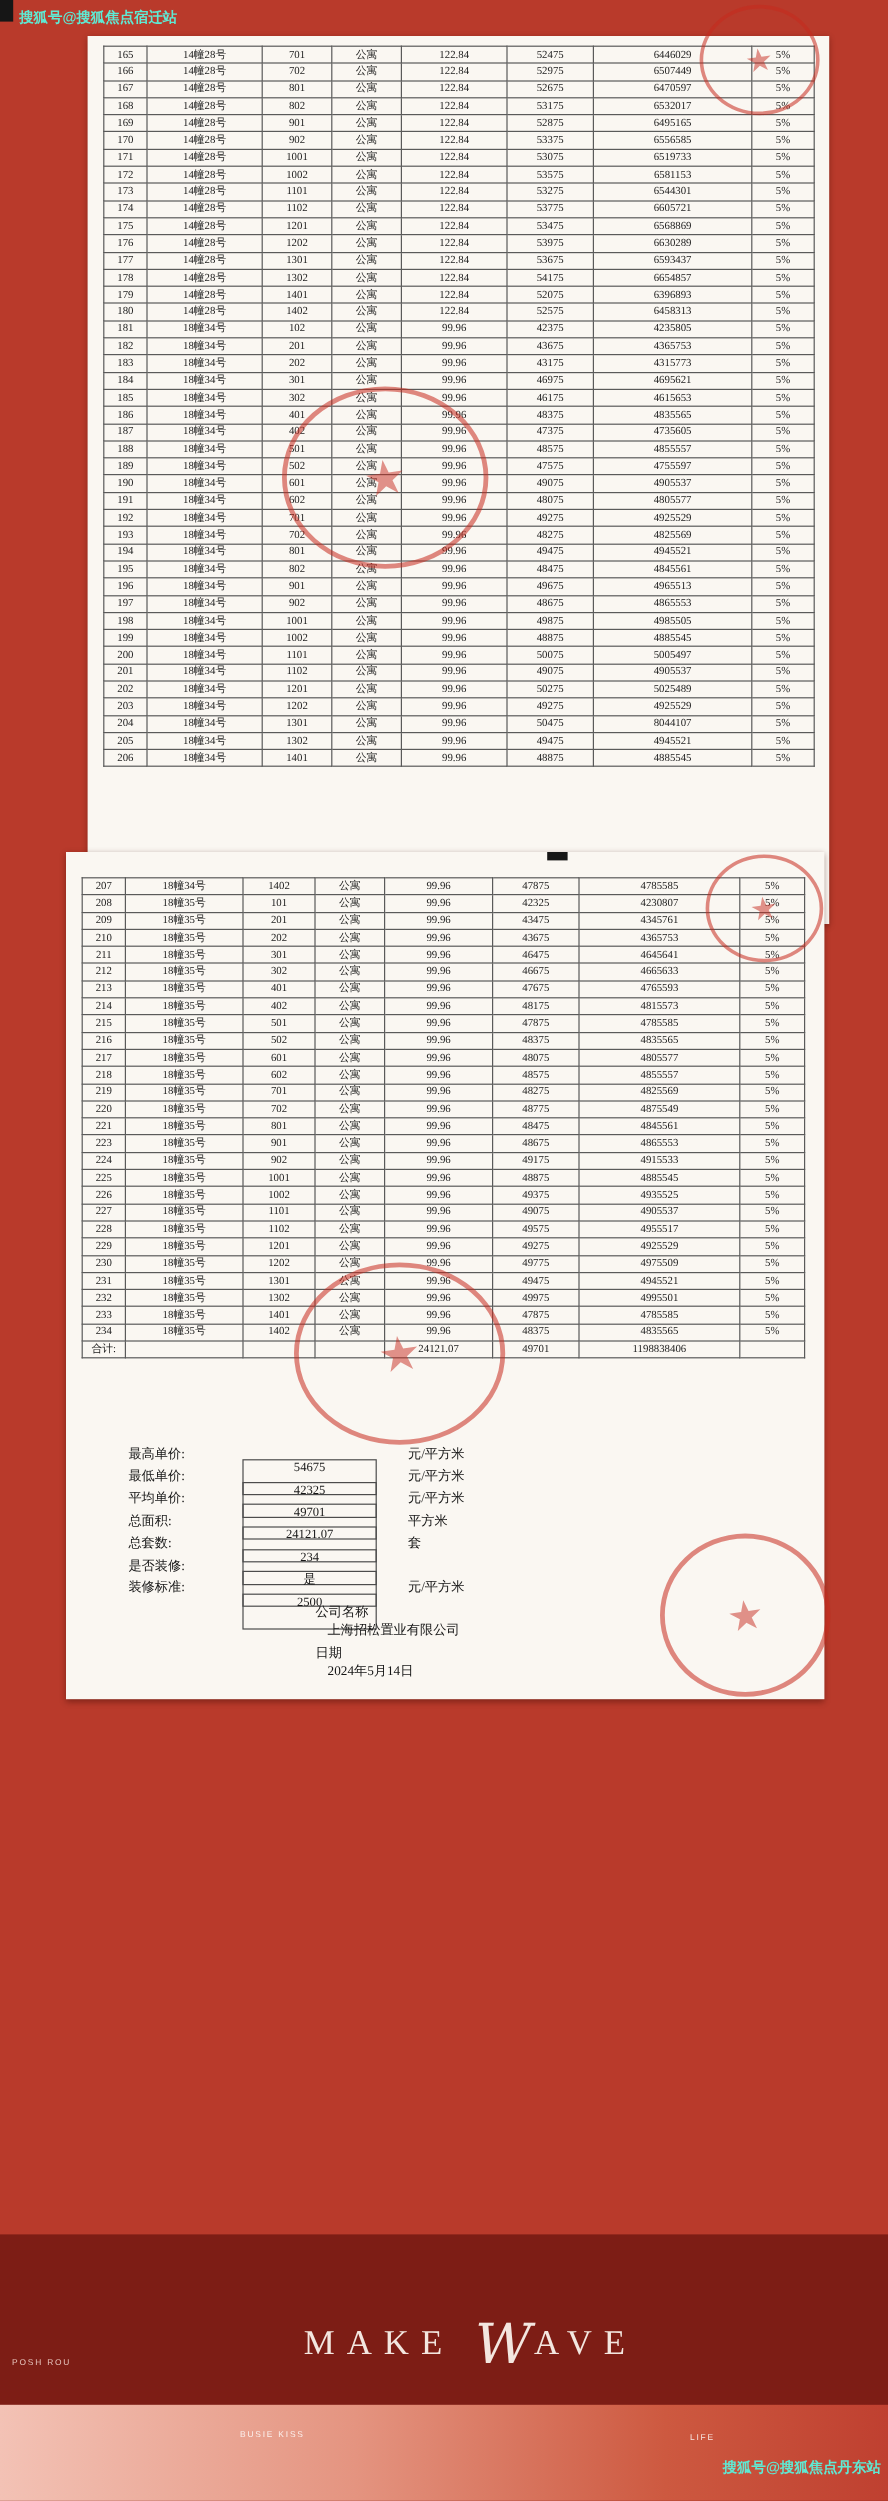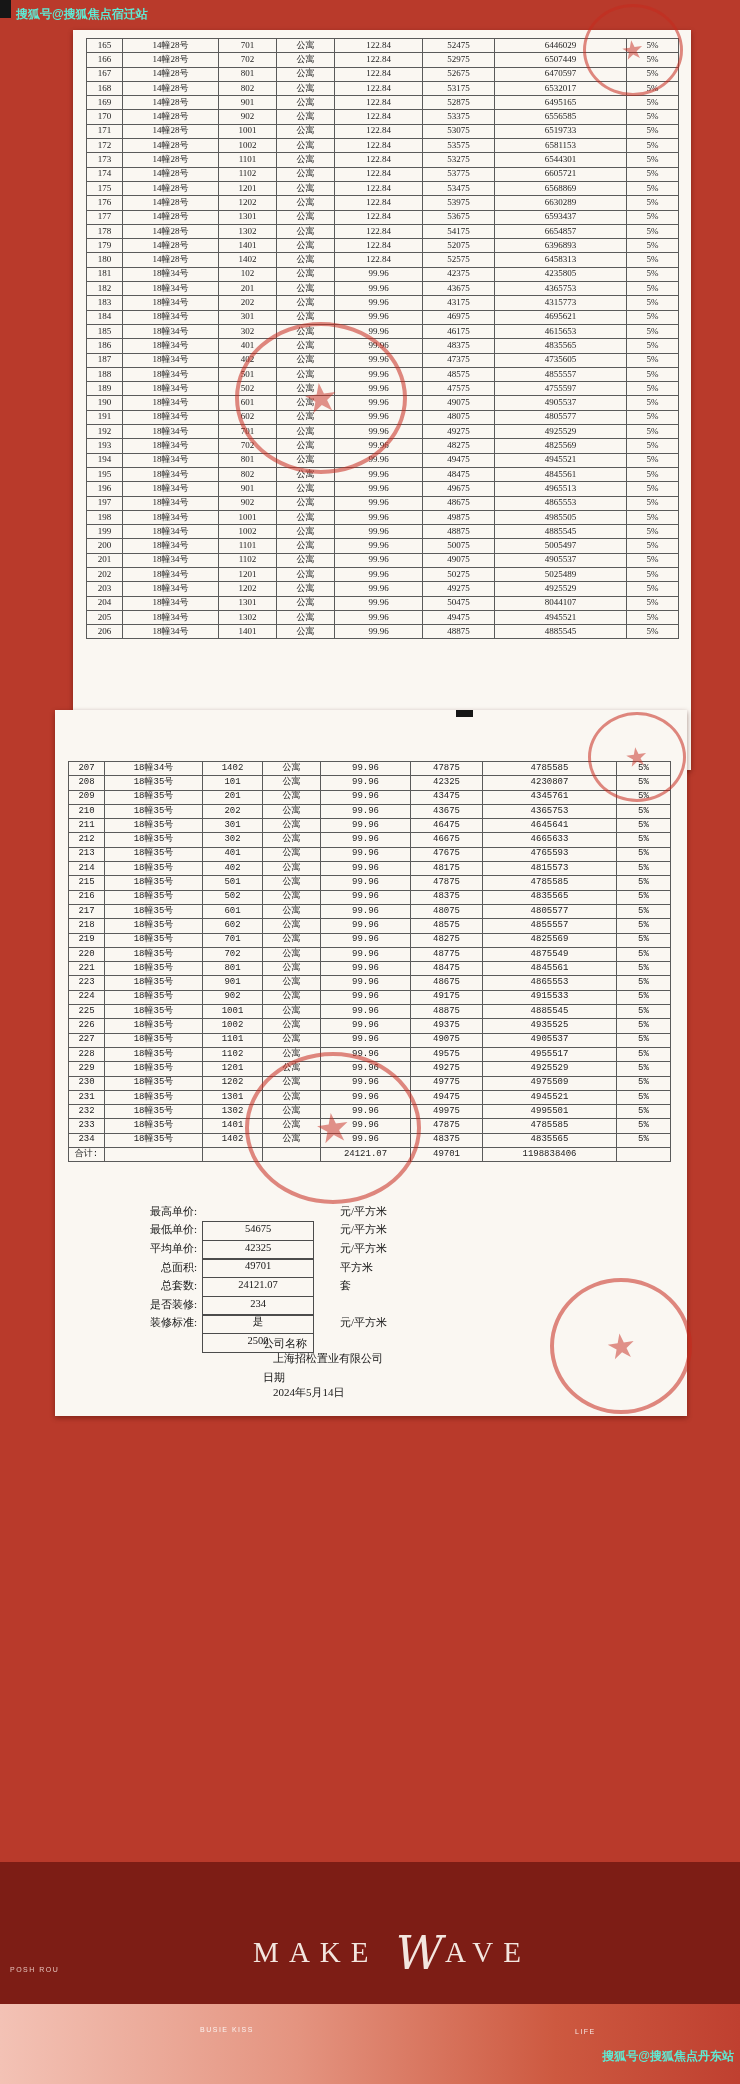--- a/index.html
+++ b/index.html
@@ -28,34 +28,34 @@
 
   table.tbl {
     border-collapse:collapse; table-layout:fixed; position:absolute;
     font-size:9px; color:#1c1c1c; background:transparent;
   }
   table.tbl td {
     border:1px solid #5a5a5a; text-align:center; padding:0;
     height:14.3px; line-height:1.1; overflow:hidden; white-space:nowrap;
   }
   #table1 { left:13px; top:8px; width:592px; }
-  #table2 { left:13px; top:51px; width:602px;font-family:Liberation Mono, monospace; }
+  #table2 { left:13px; top:21px; width:602px; }
 
   .seal {
     position:absolute; border:3px solid rgba(198,42,30,.55); border-radius:50%;
     display:flex; align-items:center; justify-content:center;
     color:rgba(198,42,30,.5); z-index:10; pointer-events:none;
   }
   .seal .star { transform:rotate(-8deg); }
 
   .summary { position:absolute; left:52px; top:492px; font-size:11px; color:#161616; }
   .summary-row { display:flex; align-items:center; height:18.6px; }
-  .summary-label { width:90px; text-align:right; white-space:nowrap; }
+  .summary-label { width:90px; text-align:left; white-space:nowrap; }
   .summary-box {
-    width:112px; height:20px; border:1px solid #4c4c4c; margin-left:5px;
+    width:112px; height:30px; border:1px solid #4c4c4c; margin-left:5px;
     text-align:center; font-size:10.5px; line-height:14px; overflow:hidden;margin-top:40px;
   }
   .summary-unit { margin-left:26px; white-space:nowrap; }
 
   .signature { position:absolute; left:208px; top:626px; font-size:11px; color:#161616; }
   .sig-line { display:flex; margin-bottom:4px;flex-direction:column; }
   .sig-label { width:62px; white-space:nowrap; }
   .sig-value { margin-left:10px; white-space:nowrap; }
 
   #footer-dark {

